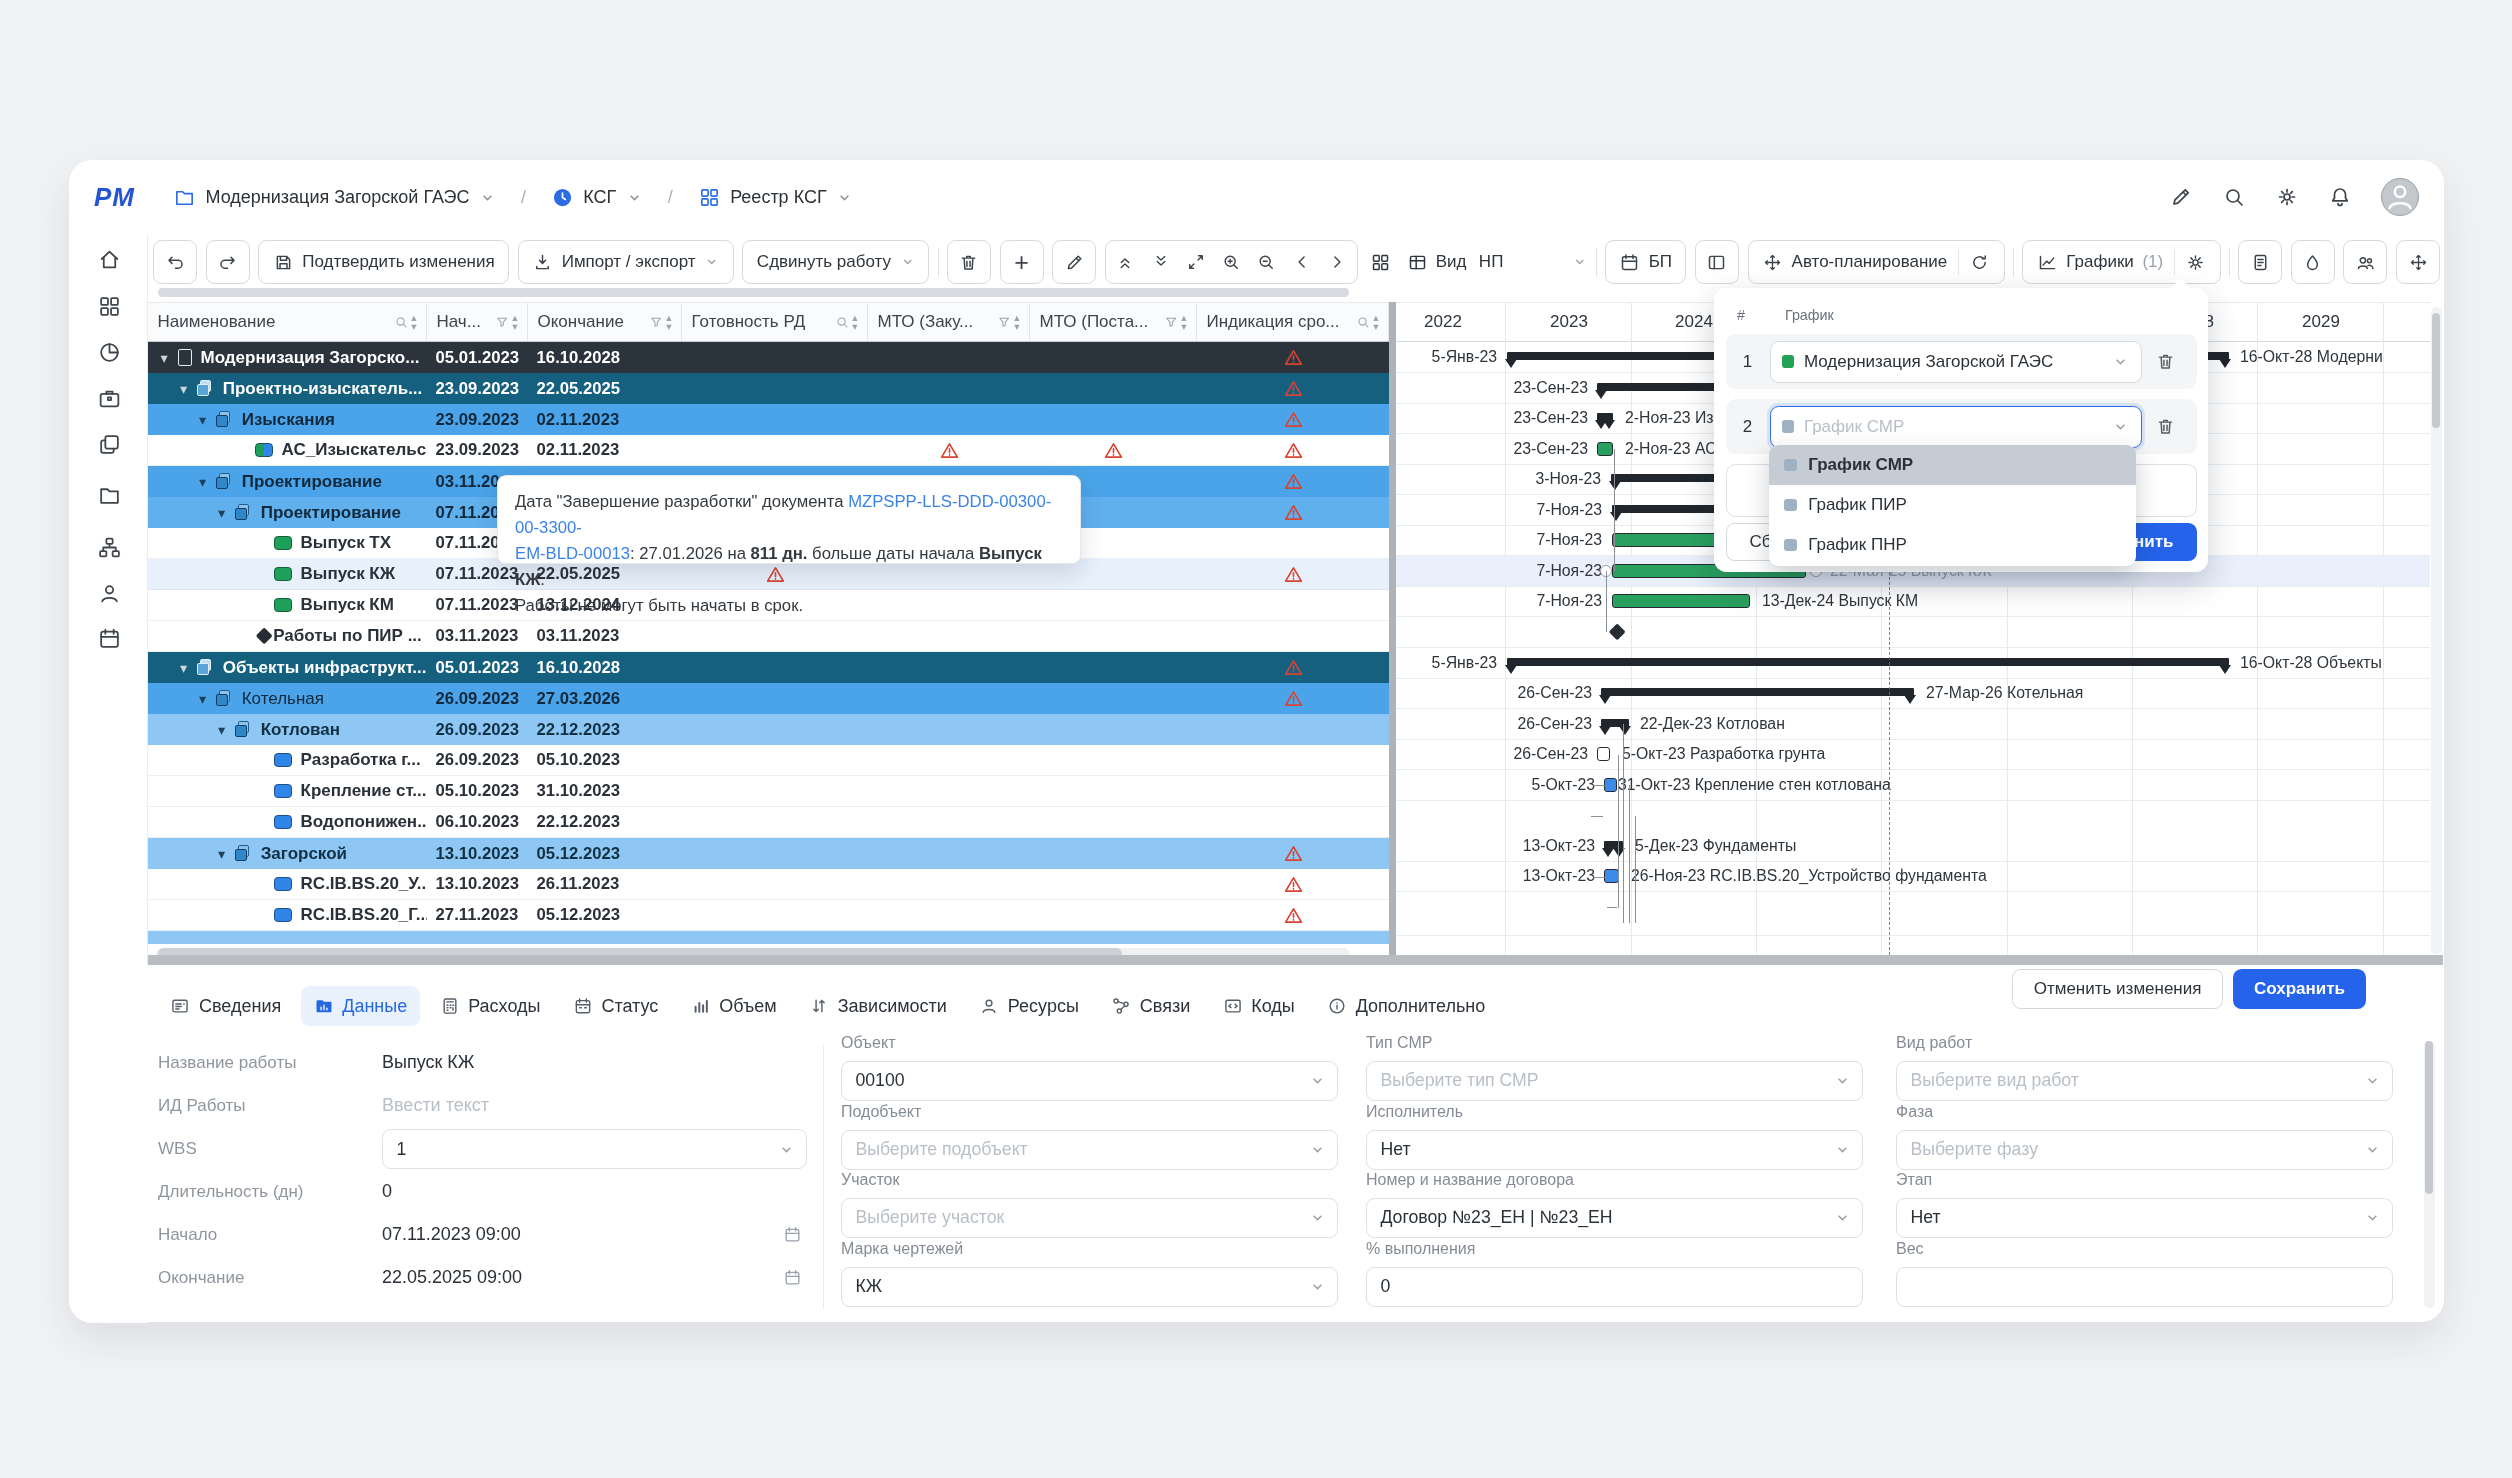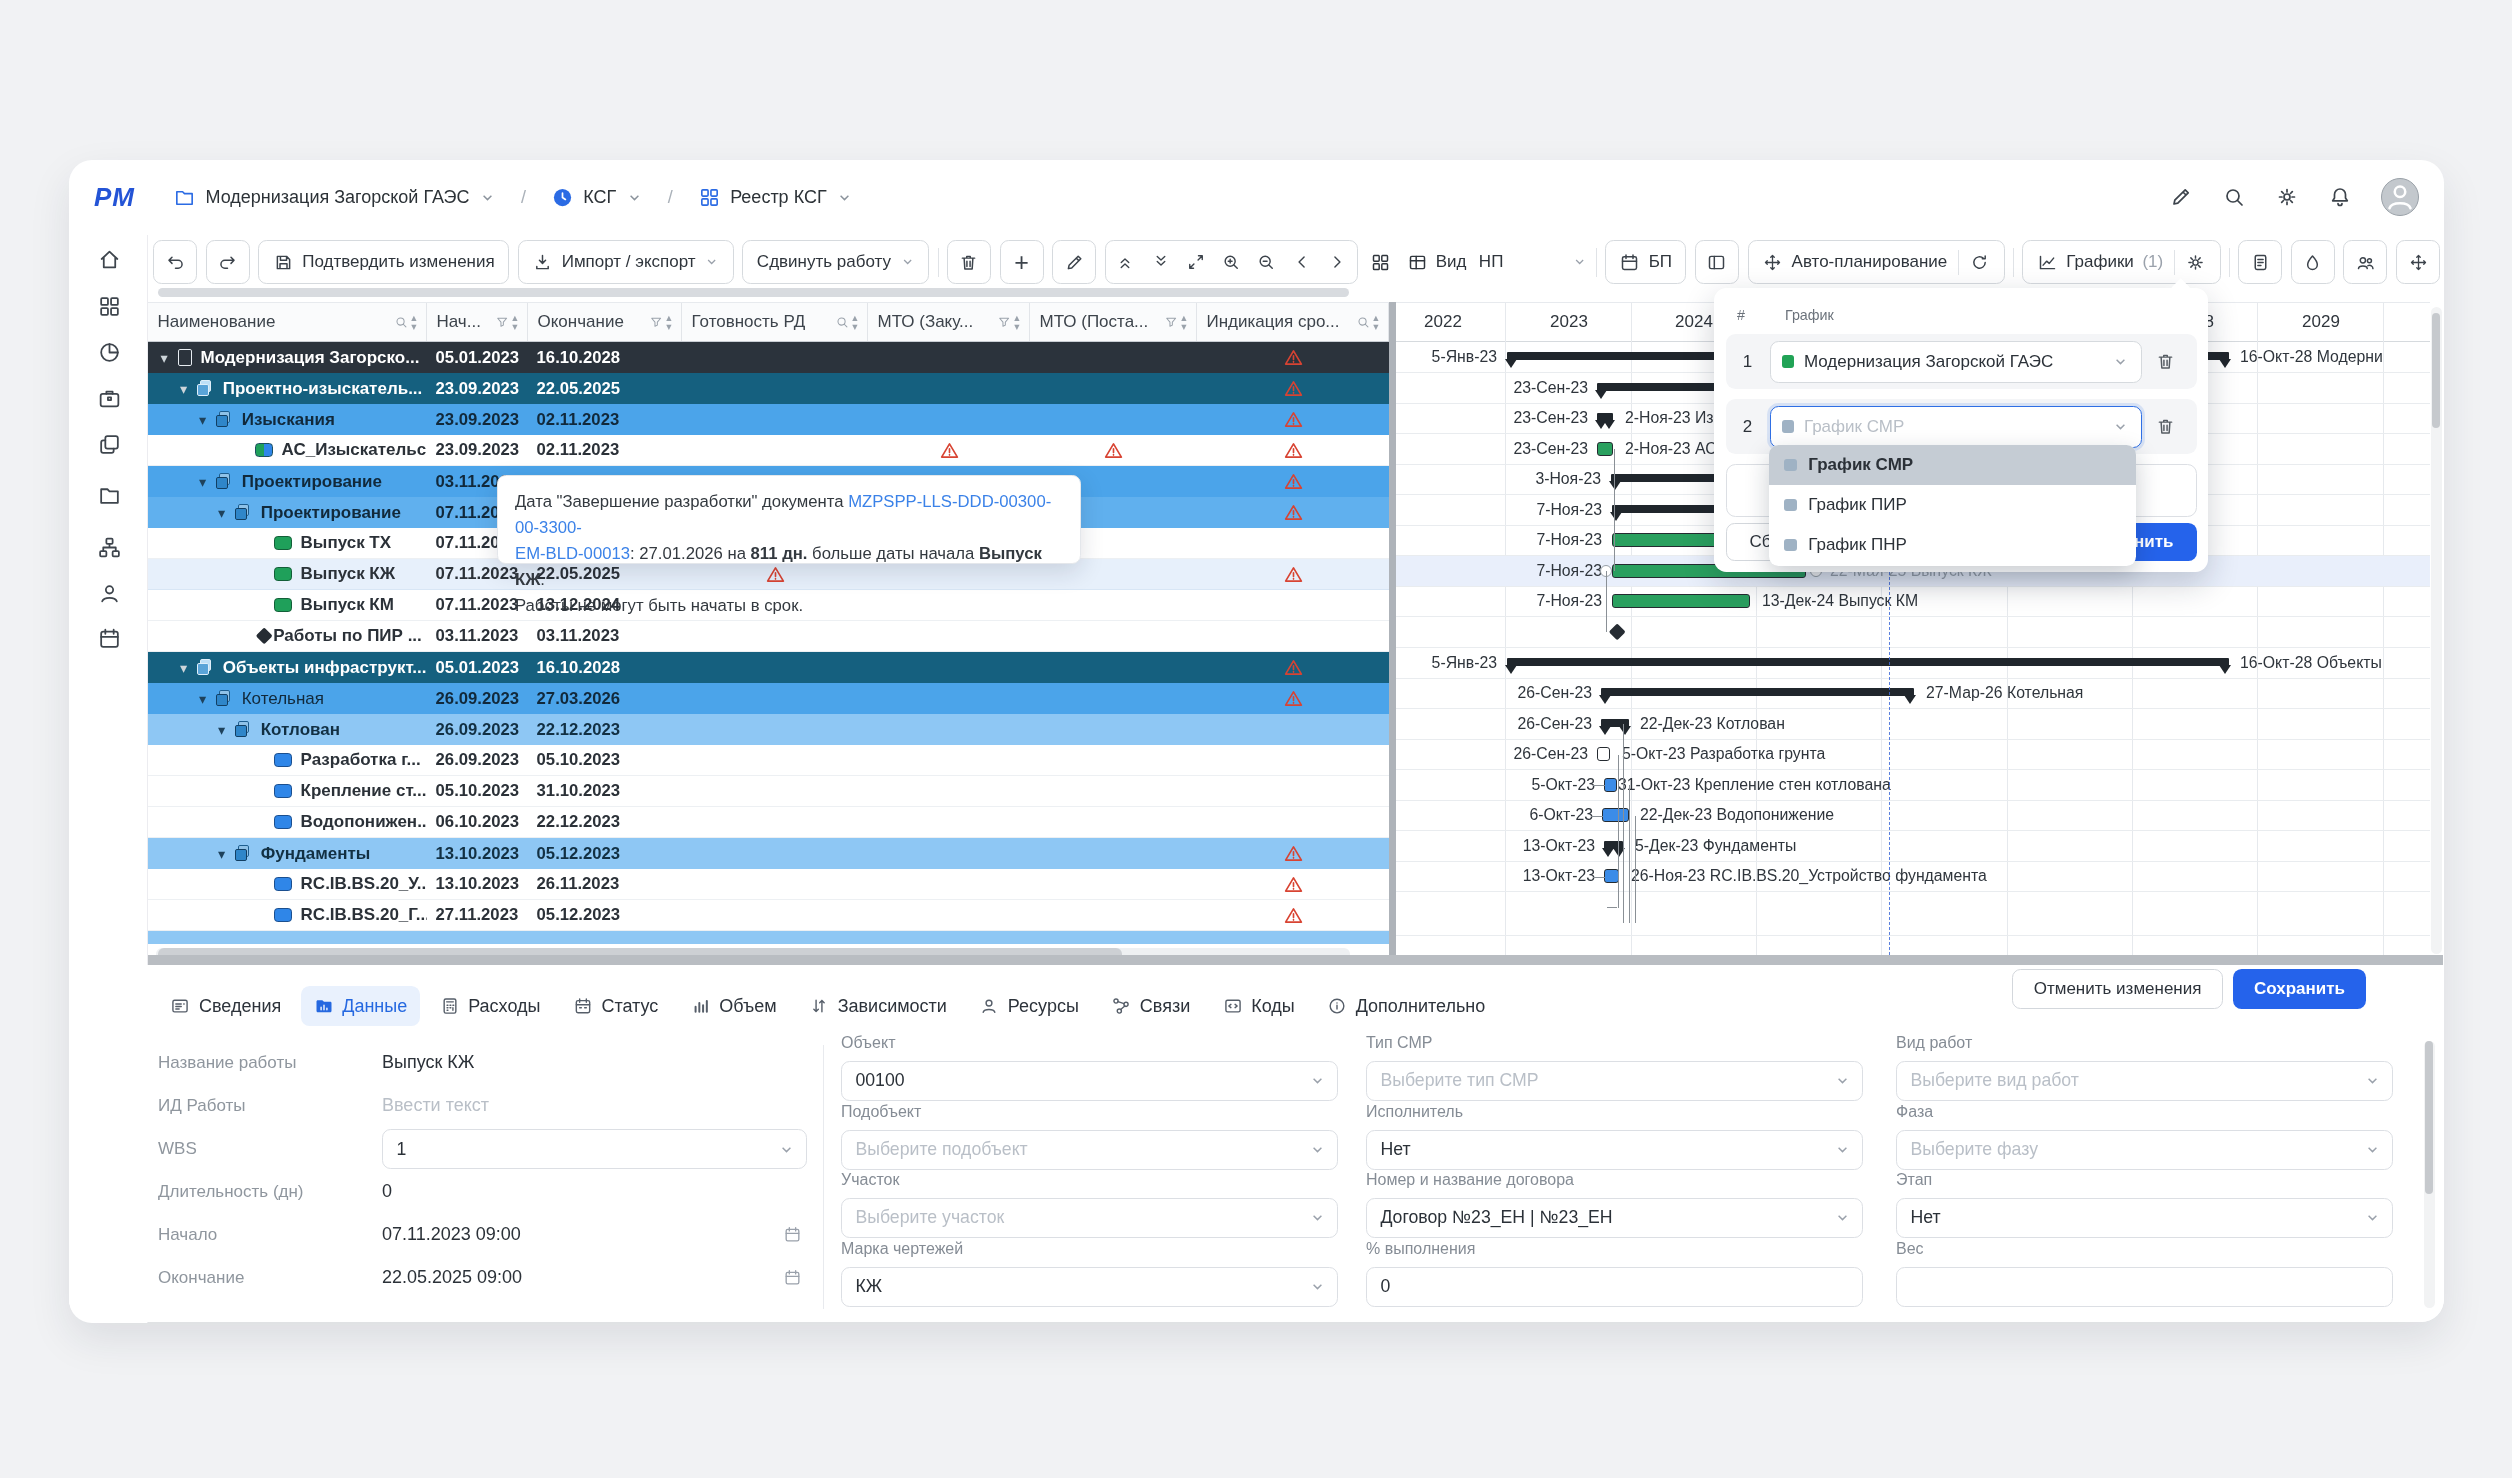--- a/index.html
+++ b/index.html
@@ -951,21 +951,21 @@
         <div class="tcell" style="width: 167px;"></div>
         <div class="tcell" style="width: 192px;"></div>
       </div>
       <div class="trow lblue">
         <div class="tcell tname" style="width: 279px; padding-left: 67px;">
           <span class="caret" style="color: rgb(30, 66, 92);">▾</span>
           <span class="ticonrow pg">
             <i style="left:2.9px;top:0;width:11.5px;height:12.4px;background:#8fc2e8;border:1.4px solid #1d5e90"></i>
             <i style="left:0;top:3.8px;width:11.5px;height:12.4px;background:#2f86c9;border:1.4px solid #123f63"></i>
           </span>
-          <span style="font-weight: bold;">Фундаменты</span>
+          <span style="font-weight: bold;">Загорской</span>
         </div>
         <div class="tcell tdate" style="width: 101px;">13.10.2023</div>
         <div class="tcell tdate" style="width: 154px;">05.12.2023</div>
         <div class="tcell" style="width: 186px;"></div>
         <div class="tcell" style="width: 162px;"></div>
         <div class="tcell" style="width: 167px;"></div>
         <div class="tcell" style="width: 192px;">
           <span class="warnwrap">
             <span class="warn-ic">
               <svg viewBox="0 0 24 24" fill="none" stroke="#d84332" stroke-width="1.9" stroke-linecap="round" stroke-linejoin="round" style="width:100%;height:100%">
@@ -1144,25 +1144,20 @@
       <div class="grow" style="top: 397px;">
         <span class="glab leftlab" style="left: 0px; width: 192px;">26-Сен-23</span>
         <div class="bar-task tiny" style="left: 201px; width: 13.4px;"></div>
         <span class="glab right" style="left: 226px;">5-Окт-23 Разработка грунта</span>
       </div>
       <div class="grow" style="top: 428px;">
         <span class="glab leftlab" style="left: 0px; width: 199px;">5-Окт-23</span>
         <div class="bar-task blue" style="left: 208px; width: 13.4px;"></div>
         <span class="glab right" style="left: 222px;">31-Окт-23 Крепление стен котлована</span>
       </div>
-      <div class="grow" style="top: 458px;">
-        <span class="glab leftlab" style="left: 0px; width: 197px;">6-Окт-23</span>
-        <div class="bar-task blue" style="left: 206px; width: 27px;"></div>
-        <span class="glab right" style="left: 244px;">22-Дек-23 Водопонижение</span>
-      </div>
       <div class="grow" style="top: 489px;">
         <span class="glab leftlab" style="left: 0px; width: 199px;">13-Окт-23</span>
         <div class="bar-sum" style="left: 208px; width: 19px;">
           <span class="trid" style="left:-1.9px"></span>
           <span class="trid" style="right:-1.9px"></span>
         </div>
         <span class="glab right" style="left: 239px;">5-Дек-23 Фундаменты</span>
       </div>
       <div class="grow" style="top: 519px;">
         <span class="glab leftlab" style="left: 0px; width: 199px;">13-Окт-23</span>

